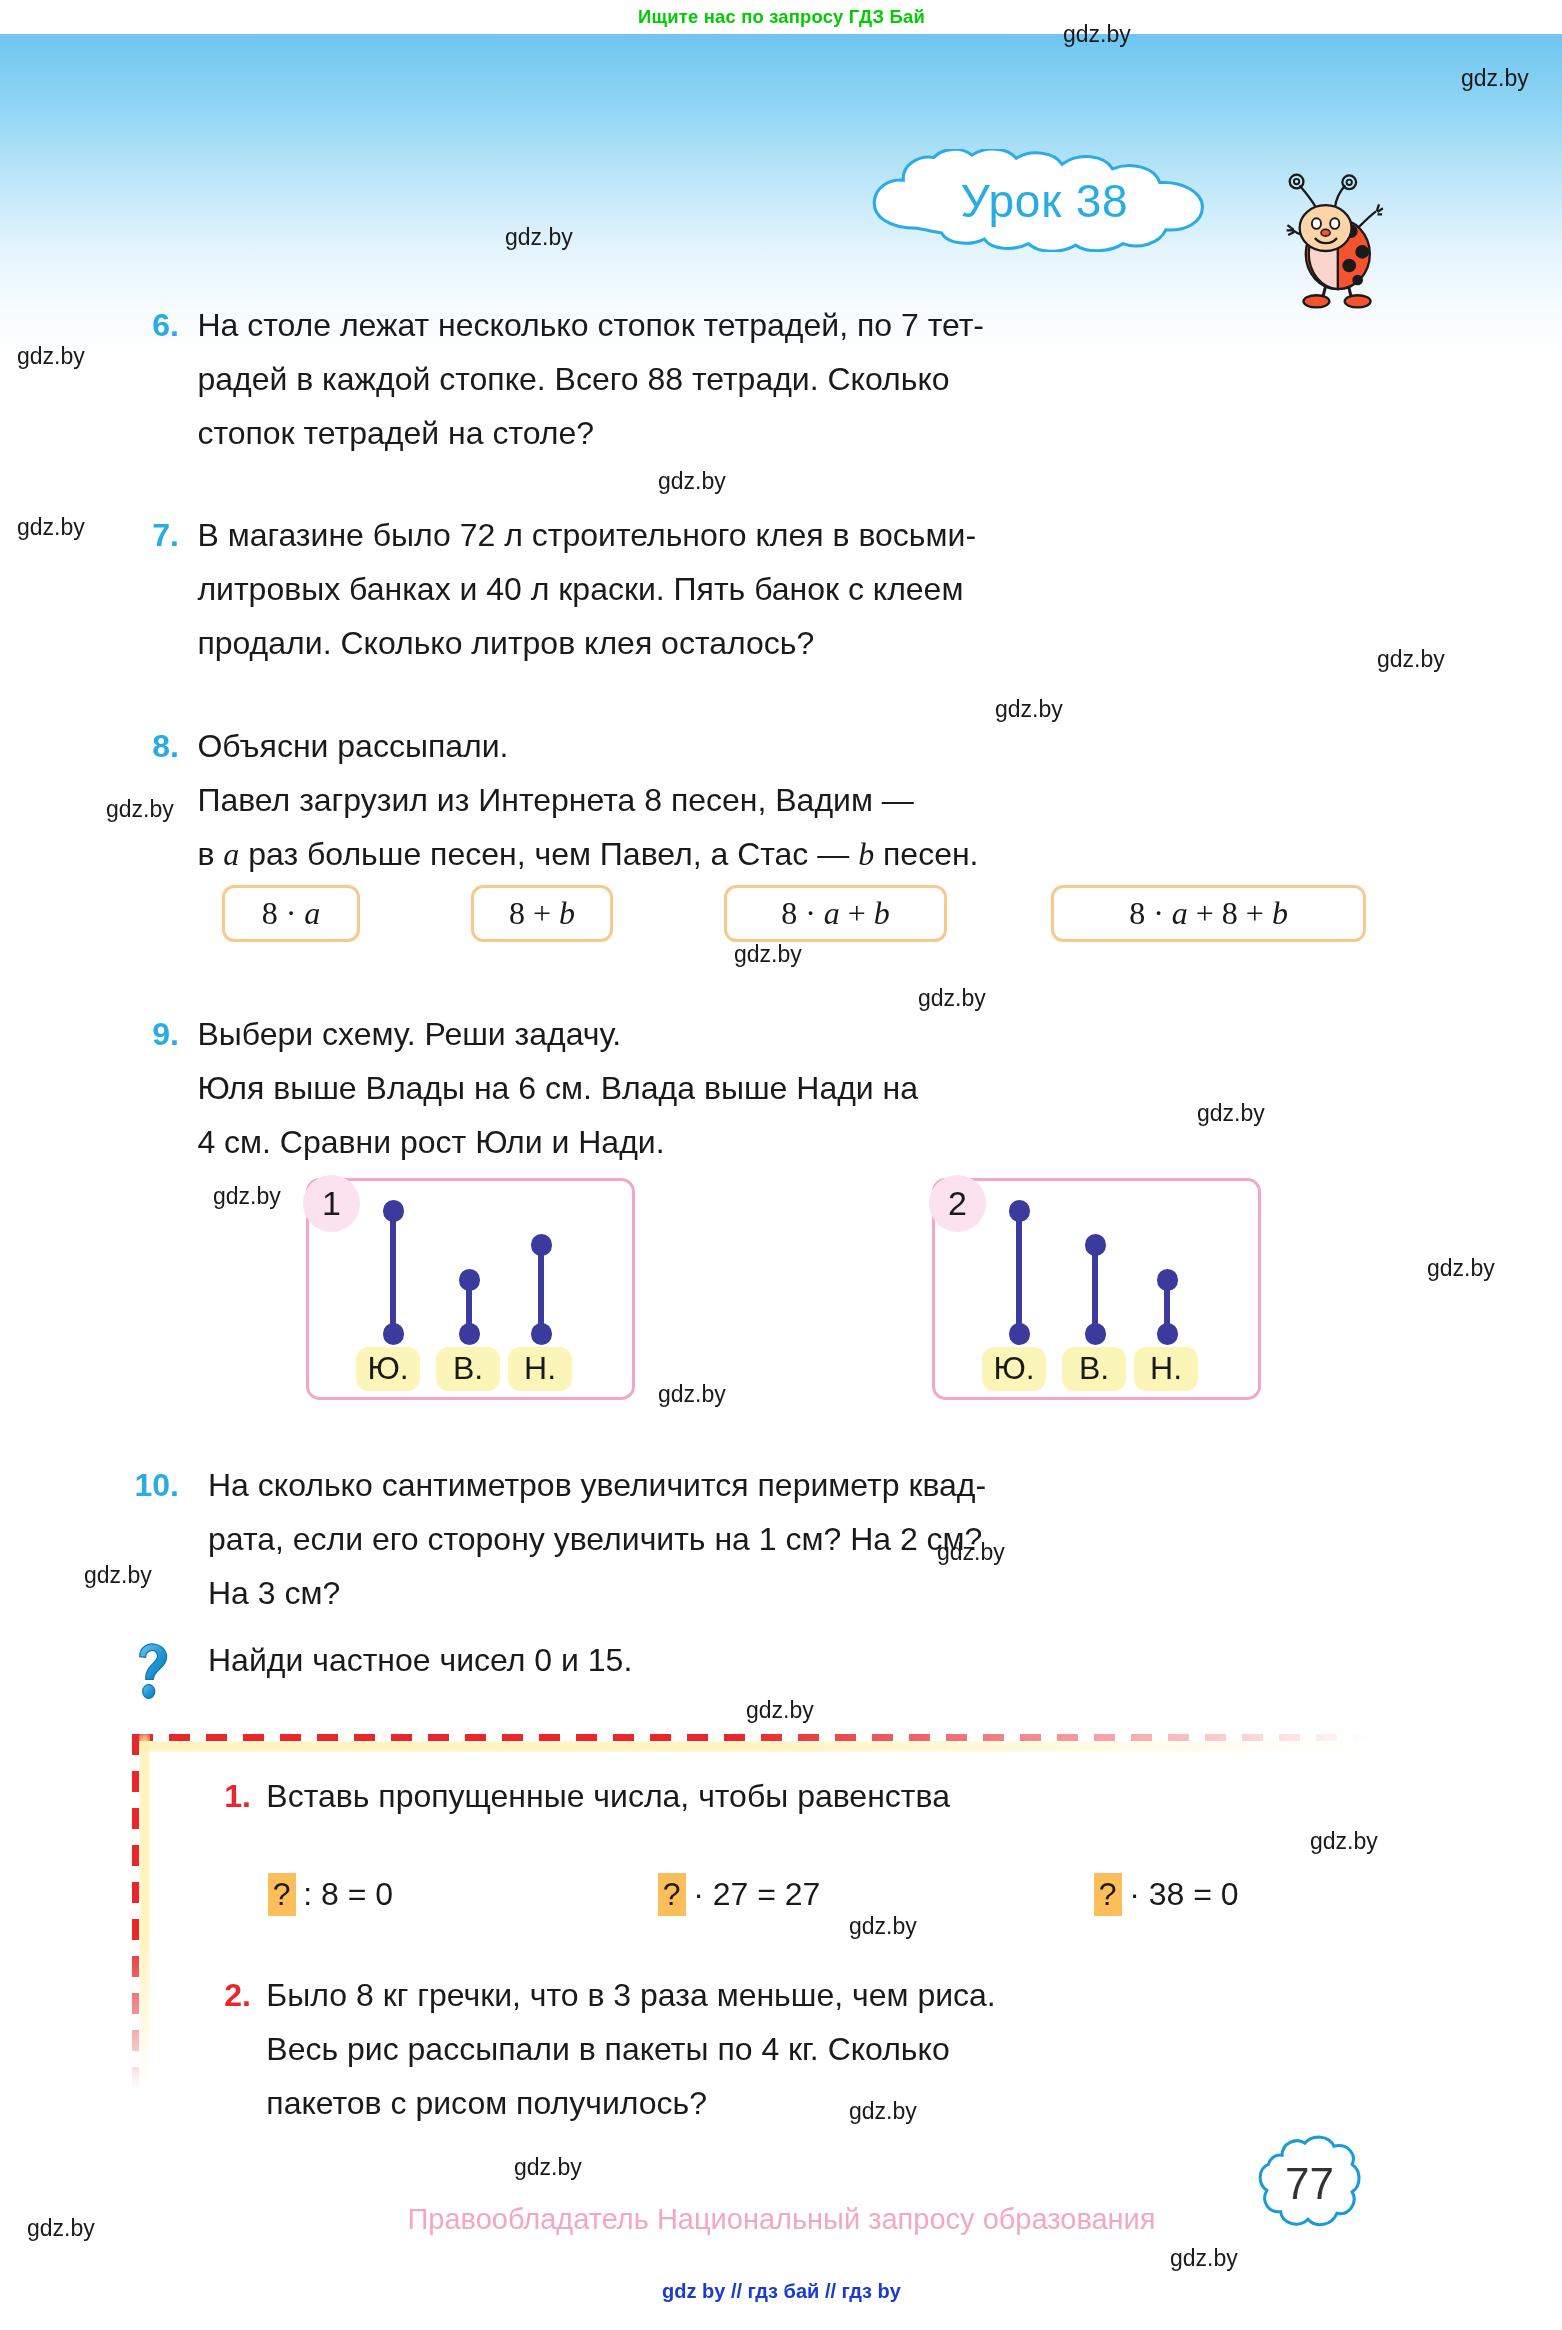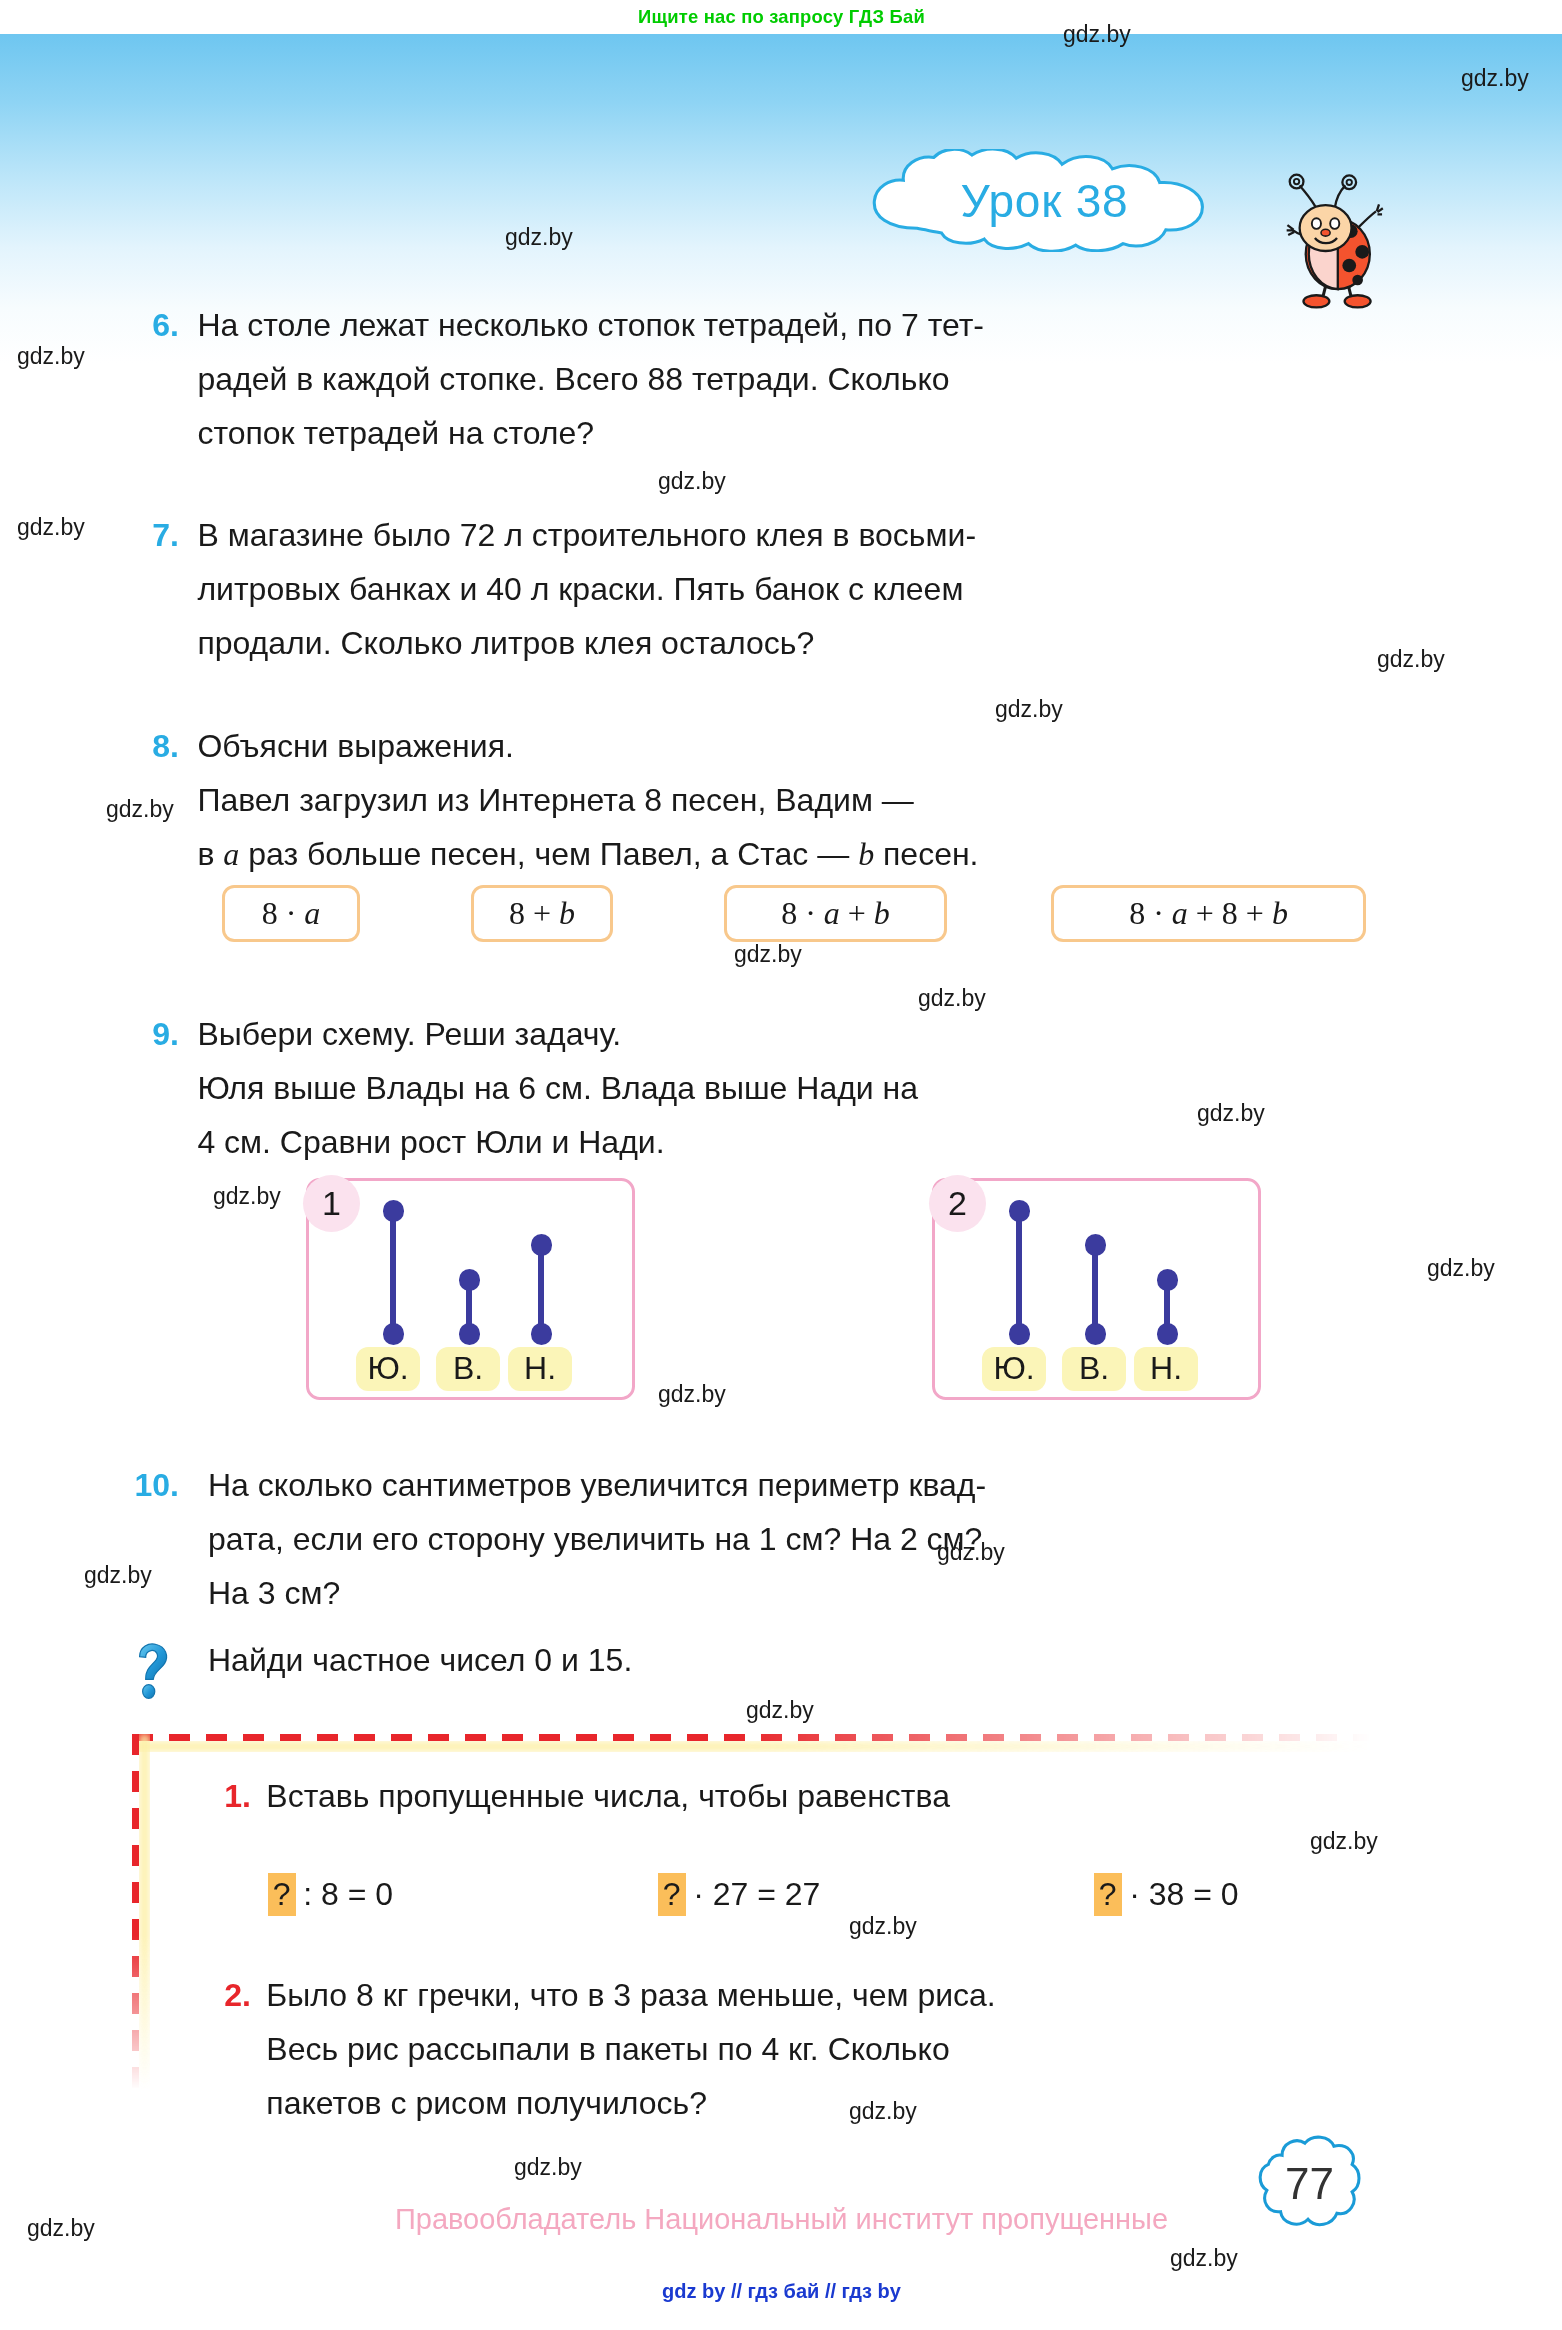--- a/index.html
+++ b/index.html
@@ -219,21 +219,21 @@
     <div class="ex-body">
       <span class="ln">В магазине было 72 л строительного клея в восьми-</span>
       <span class="ln">литровых банках и 40 л краски. Пять банок с клеем</span>
       <span class="ln">продали. Сколько литров клея осталось?</span>
     </div>
   </div>
 
   <div class="ex" style="left:129px;top:685px;width:1346px;">
     <div class="ex-num" style="width:50px;margin-right:18.4px;">8.</div>
     <div class="ex-body">
-      <span class="ln">Объясни выражения.</span>
+      <span class="ln">Объясни рассыпали.</span>
       <span class="ln">Павел загрузил из Интернета 8 песен, Вадим —</span>
       <span class="ln">в <span class="mi">a</span> раз больше песен, чем Павел, а Стас — <span class="mi">b</span> песен.</span>
     </div>
   </div>
 
   <div class="formula-row">
     <div class="fbox" style="left:0px;width:138px;">
       <span>8&nbsp;·&nbsp;</span>
         <span class="mitem">a</span>
     </div>
@@ -383,21 +383,21 @@
                C120 12 132 26 126 40 C138 48 138 68 126 76
                C134 90 122 108 106 104 C100 120 78 124 68 112
                C56 124 34 118 32 102 C16 104 6 88 14 74
                C2 66 2 46 16 40 C18 32 26 26 34 28 Z" fill="#ffffff" stroke="#1a9bd7" stroke-width="4"></path>
     </svg>
     <div class="page-num">77</div>
   </div>
 
 </div>
 
-<div class="copyright">Правообладатель Национальный институт пропущенные</div>
+<div class="copyright">Правообладатель Национальный запросу образования</div>
 
 <div class="footer">gdz by  //  гдз бай  //  гдз by</div>
 
 <div id="watermark-layer">
     <div class="wm" style="left: 1063px; top: 21.4px; font-size: 23px;">gdz.by</div>
     <div class="wm" style="left: 1461px; top: 65px; font-size: 23px;">gdz.by</div>
     <div class="wm" style="left: 505px; top: 224px; font-size: 23px;">gdz.by</div>
     <div class="wm" style="left: 17px; top: 343px; font-size: 23px;">gdz.by</div>
     <div class="wm" style="left: 17px; top: 514px; font-size: 23px;">gdz.by</div>
     <div class="wm" style="left: 658px; top: 468px; font-size: 23px;">gdz.by</div>

